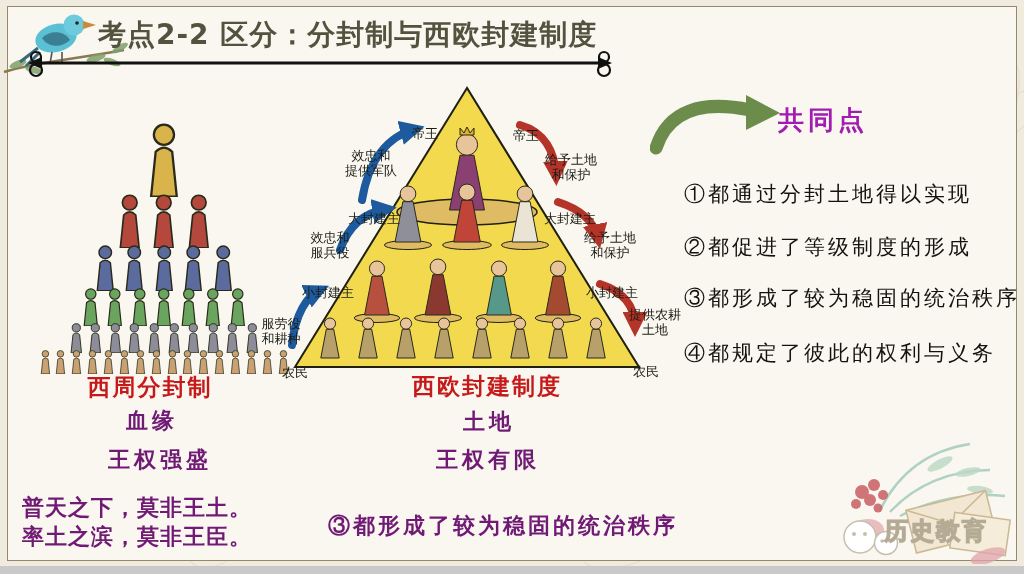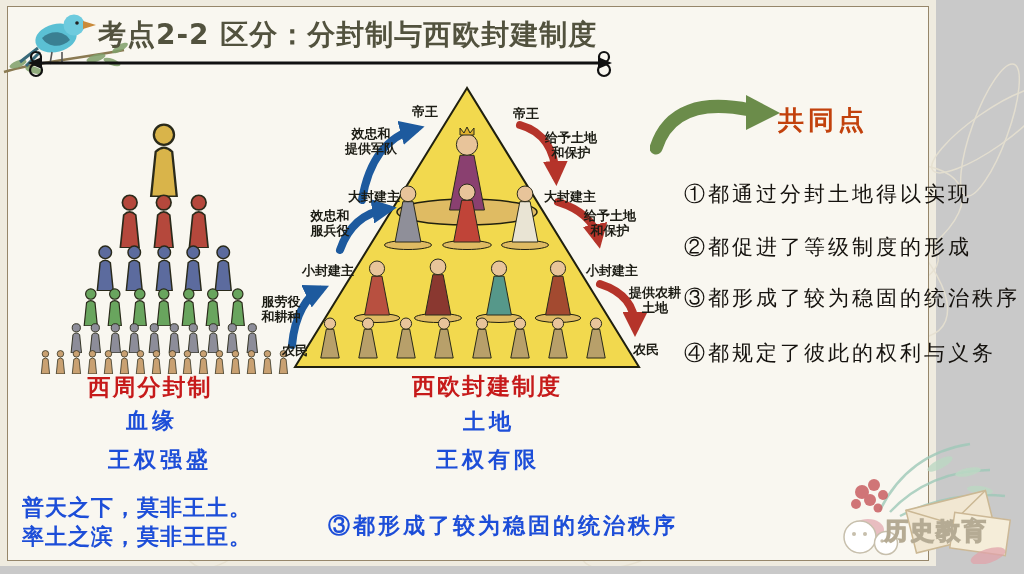--- a/index.html
+++ b/index.html
@@ -1,46 +1,46 @@
 <!DOCTYPE html>
 <html><head>
 <meta charset="utf-8">
 <style>
   html,body{margin:0;padding:0;}
   .page{position:relative;width:1024px;height:574px;background:#c9c9c9;
         font-family:"DejaVu Sans",sans-serif;overflow:hidden;}
-  .slide{position:absolute;left:0;top:0;width:936px;height:566px;background:#efebdf;}
+  .slide{position:absolute;left:0;top:0;width:1024px;height:566px;background:#efebdf;}
   .frame{position:absolute;left:7px;top:6px;right:7px;bottom:5px;
          border:1px solid #96866a;background:#f9f7f0;}
   .bg-art{position:absolute;left:0;top:0;width:1024px;height:566px;pointer-events:none;}
 
   .title{position:absolute;left:98px;top:16px;font-size:28px;font-weight:bold;
          color:#52523e;letter-spacing:1px;white-space:nowrap;}
   .divider{position:absolute;left:20px;top:50px;width:600px;height:30px;}
 
   
   .zhou{position:absolute;left:34px;top:86px;width:260px;height:288px;
         display:flex;flex-direction:column;align-items:center;justify-content:flex-end;}
   .zhou .row{display:flex;align-items:flex-end;gap:1px;margin-top:-3px;}
   .zhou svg{display:block;}
 
   .cap{position:absolute;font-weight:bold;white-space:nowrap;transform:translateX(-50%);
        font-family:"DejaVu Serif",serif;}
   .cap.red{color:#c61a1a;font-size:23px;letter-spacing:2px;}
 
   .euro-art{position:absolute;left:255px;top:82px;width:420px;height:296px;}
-  .plabel{position:absolute;font-size:13px;font-weight:bold;color:#1c1c14;line-height:1.15;
-          text-align:center;white-space:nowrap;transform:translateX(-50%);}
+  .plabel{position:absolute;font-size:13px;font-weight:normal;color:#1c1c14;line-height:1.15;
+          text-align:center;white-space:nowrap;transform:translateX(-50%);margin-top:22px;}
   .common-arrow{position:absolute;left:650px;top:86px;width:136px;height:72px;}
   .common-head{position:absolute;left:778px;top:103px;font-size:26px;font-weight:bold;
-               letter-spacing:4px;color:#c2410c;font-family:"DejaVu Serif",serif;white-space:nowrap;}
+               letter-spacing:4px;color:#a21caf;font-family:"DejaVu Serif",serif;white-space:nowrap;}
   .point{position:absolute;left:684px;font-size:21px;letter-spacing:3px;color:#15120e;
          font-family:"DejaVu Serif",serif;white-space:nowrap;}
 
-  .cmp{position:absolute;font-family:Liberation Sans, sans-serif;font-weight:bold;color:#1d4ed8;
+  .cmp{position:absolute;font-family:Liberation Sans, sans-serif;font-weight:bold;color:#701a75;
        white-space:nowrap;transform:translateX(-50%);}
   .cmp.s22{font-size:22px;letter-spacing:4px;}
   .cmp.quote{font-size:22px;letter-spacing:1px;transform:none;}
 
   .wm-art{position:absolute;left:820px;top:430px;width:200px;height:134px;}
   .wm-text{position:absolute;left:884px;top:515px;font-size:24px;font-weight:bold;
            letter-spacing:2px;color:rgba(255,255,255,.95);
            -webkit-text-stroke:1.2px #b5ab94;
            text-shadow:0 0 1px #b5ab94;white-space:nowrap;
            font-family:"DejaVu Serif",serif;}

